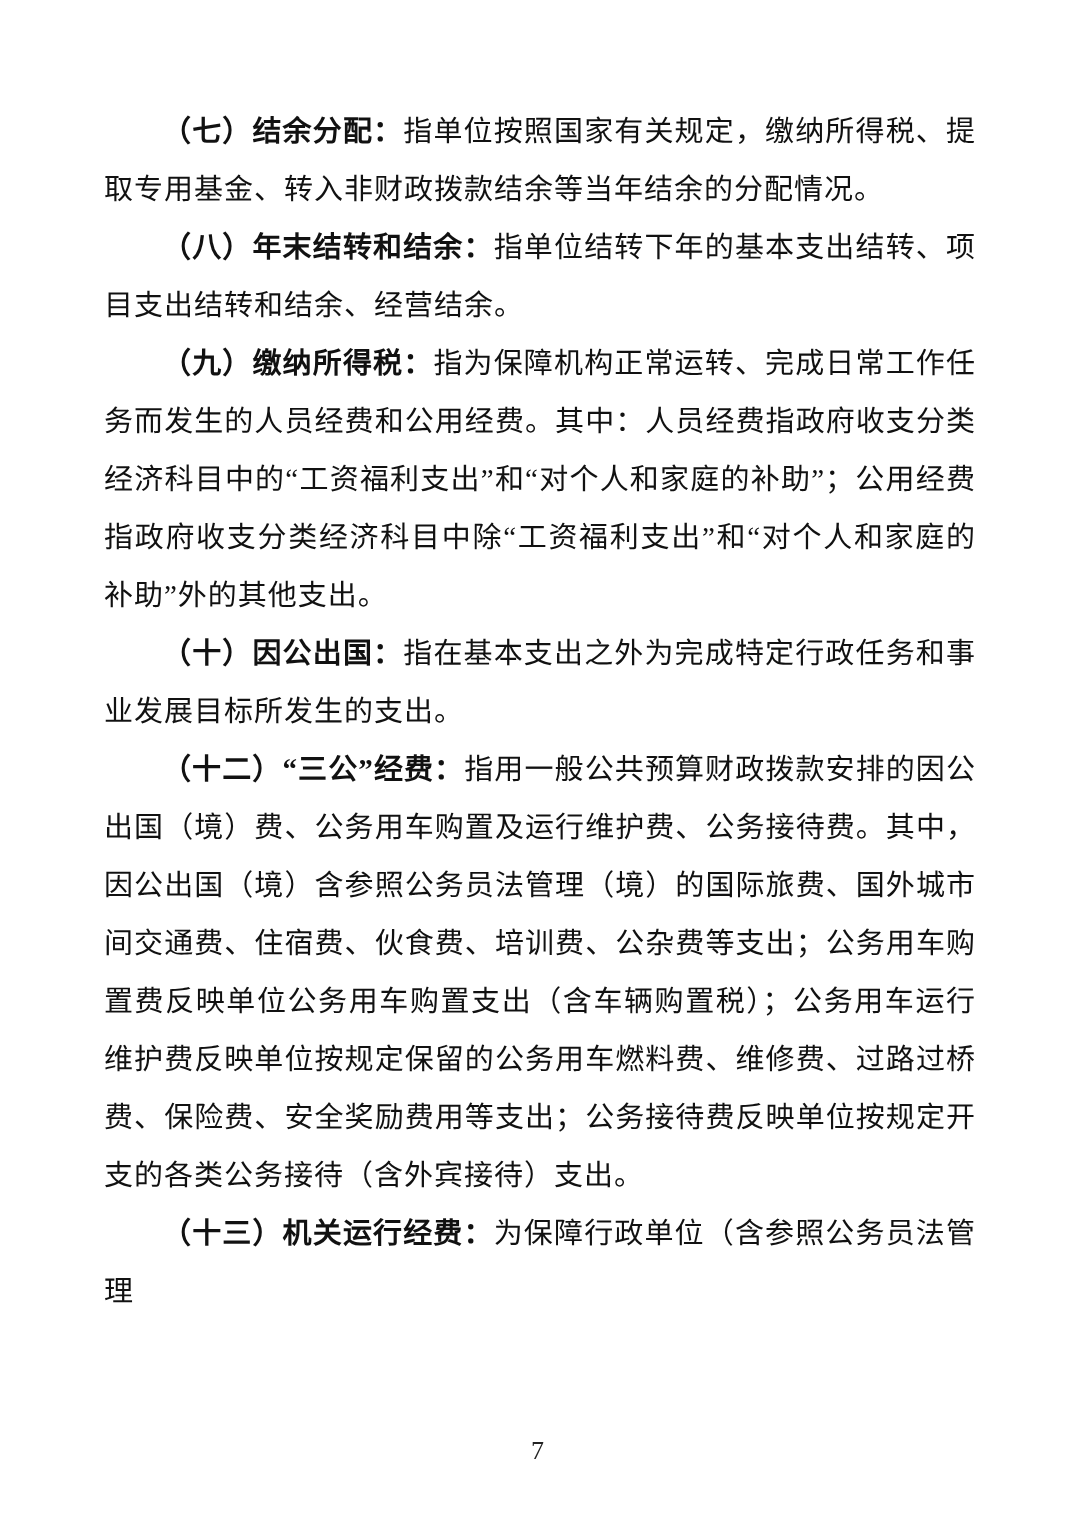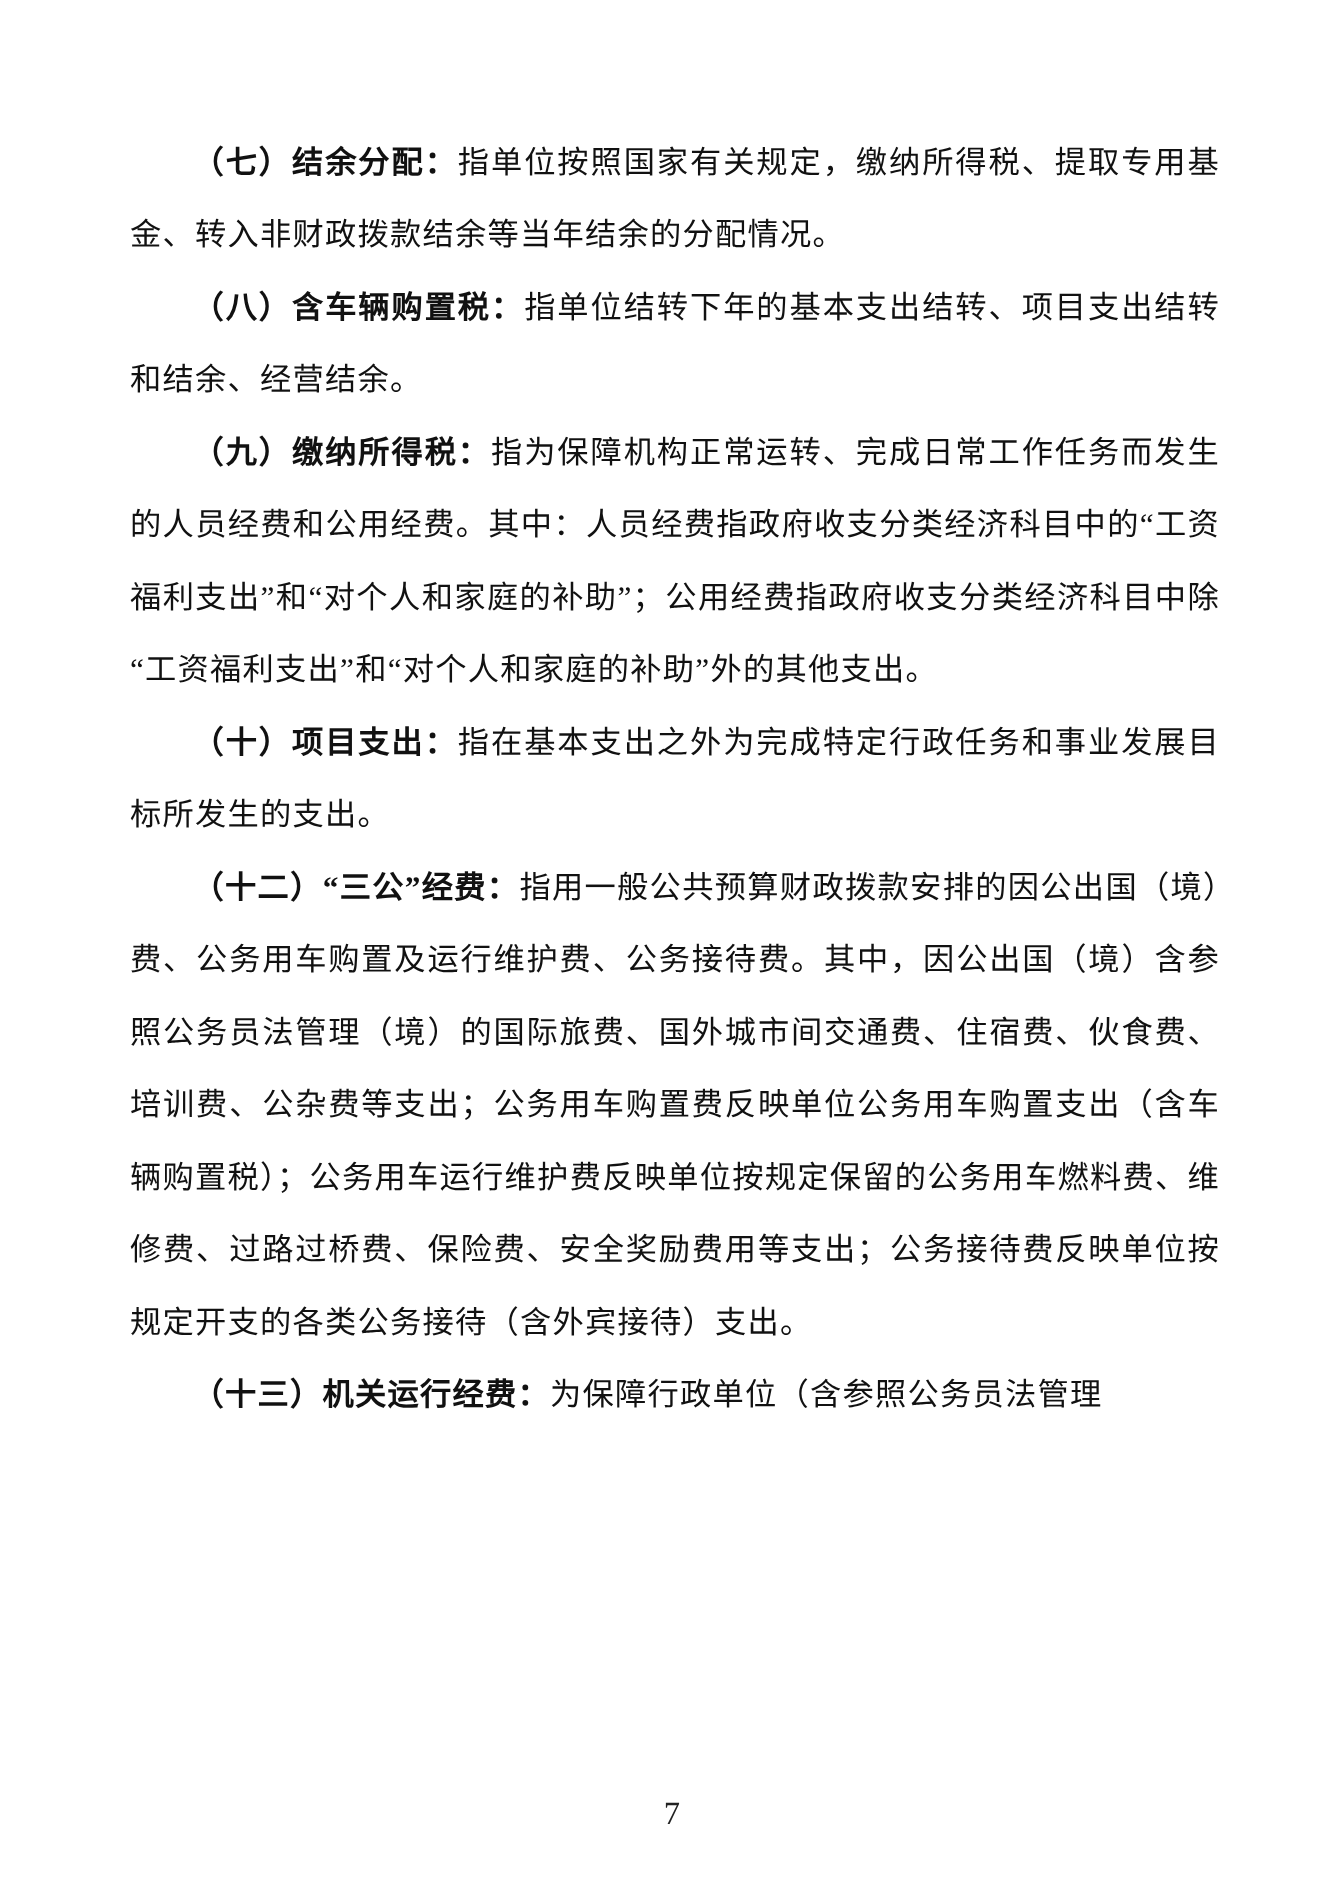--- a/index.html
+++ b/index.html
@@ -14,21 +14,21 @@
     background: #ffffff;
     overflow: hidden;
     font-family: "Liberation Serif", "DejaVu Serif", serif;
     color: #111111;
   }
   .content {
     position: absolute;
     left: 104px;
     top: 102px;
     width: 872px;
-    font-size: 25px;
+    font-size: 29px;
     line-height: 58px;
     text-align: justify;
     text-justify: inter-ideograph;
     letter-spacing: 1px;
   }
   .content p {
     margin: 0;
     padding: 0;
     text-indent: 2em;
     word-break: break-all;
@@ -47,22 +47,22 @@
     color: #222222;
     font-family: "Liberation Serif", "DejaVu Serif", serif;
   }
 </style>
 </head>
 <body>
 
 <div class="page">
   <div class="content">
     <p><span class="para-label">（七）结余分配：</span><span>指单位按照国家有关规定，缴纳所得税、提取专用基金、转入非财政拨款结余等当年结余的分配情况。</span></p>
-    <p><span class="para-label">（八）含车辆购置税：</span><span>指单位结转下年的基本支出结转、项目支出结转和结余、经营结余。</span></p>
+    <p><span class="para-label">（八）年末结转和结余：</span><span>指单位结转下年的基本支出结转、项目支出结转和结余、经营结余。</span></p>
     <p><span class="para-label">（九）缴纳所得税：</span><span>指为保障机构正常运转、完成日常工作任务而发生的人员经费和公用经费。其中：人员经费指政府收支分类经济科目中的“工资福利支出”和“对个人和家庭的补助”；公用经费指政府收支分类经济科目中除“工资福利支出”和“对个人和家庭的补助”外的其他支出。</span></p>
-    <p><span class="para-label">（十）项目支出：</span><span>指在基本支出之外为完成特定行政任务和事业发展目标所发生的支出。</span></p>
+    <p><span class="para-label">（十）因公出国：</span><span>指在基本支出之外为完成特定行政任务和事业发展目标所发生的支出。</span></p>
     <p><span class="para-label">（十二）“三公”经费：</span><span>指用一般公共预算财政拨款安排的因公出国（境）费、公务用车购置及运行维护费、公务接待费。其中，因公出国（境）含参照公务员法管理（境）的国际旅费、国外城市间交通费、住宿费、伙食费、培训费、公杂费等支出；公务用车购置费反映单位公务用车购置支出（含车辆购置税）；公务用车运行维护费反映单位按规定保留的公务用车燃料费、维修费、过路过桥费、保险费、安全奖励费用等支出；公务接待费反映单位按规定开支的各类公务接待（含外宾接待）支出。</span></p>
     <p><span class="para-label">（十三）机关运行经费：</span><span>为保障行政单位（含参照公务员法管理</span></p>
   </div>
   <div class="footer">
     <span>7</span>
   </div>
 </div>
 
 </body></html>

